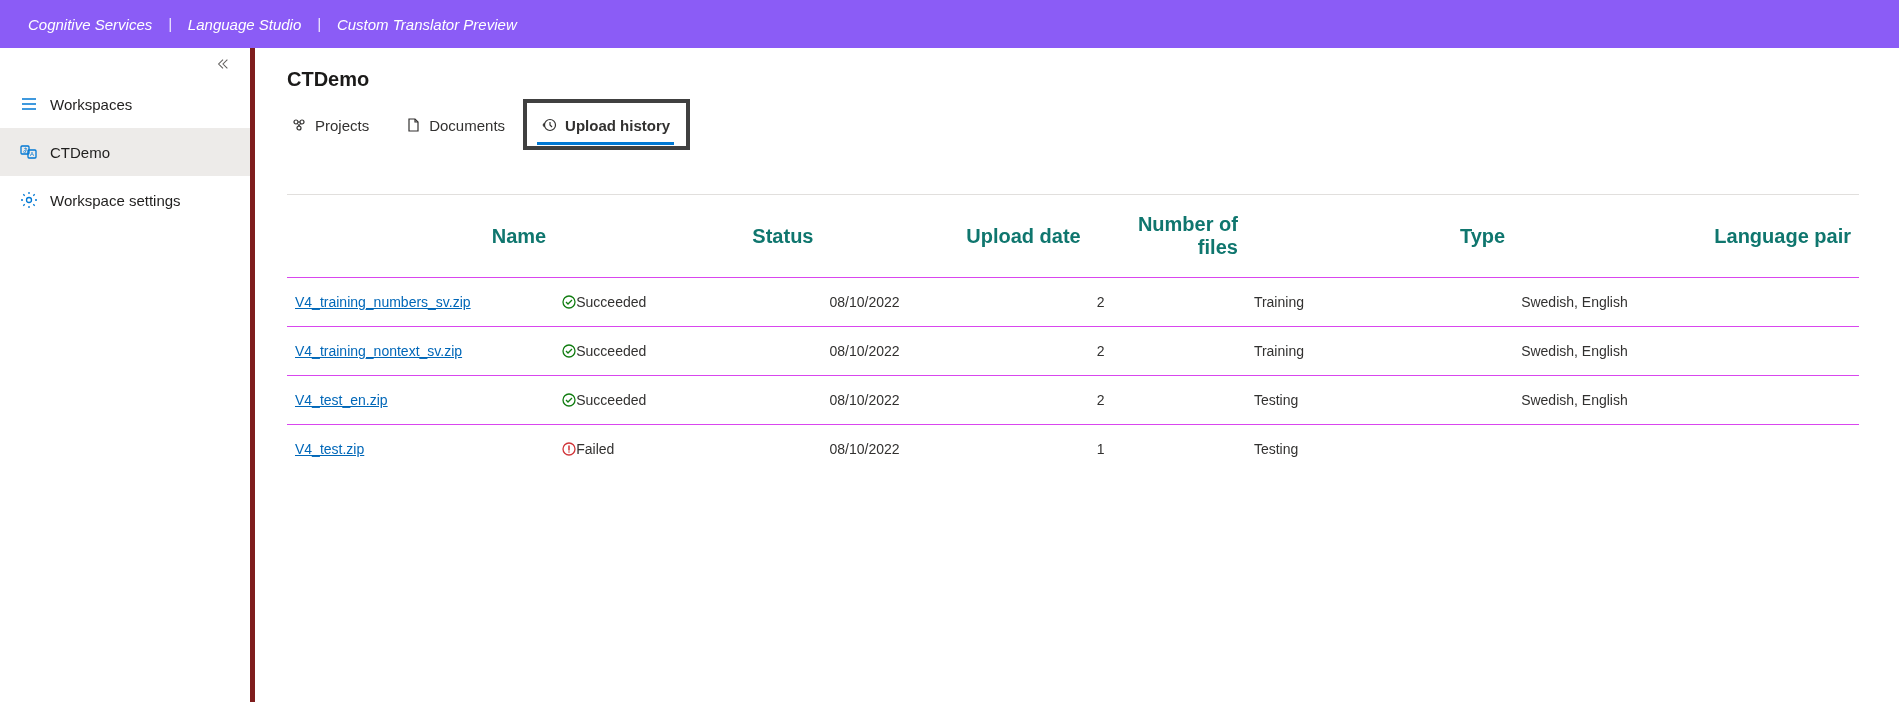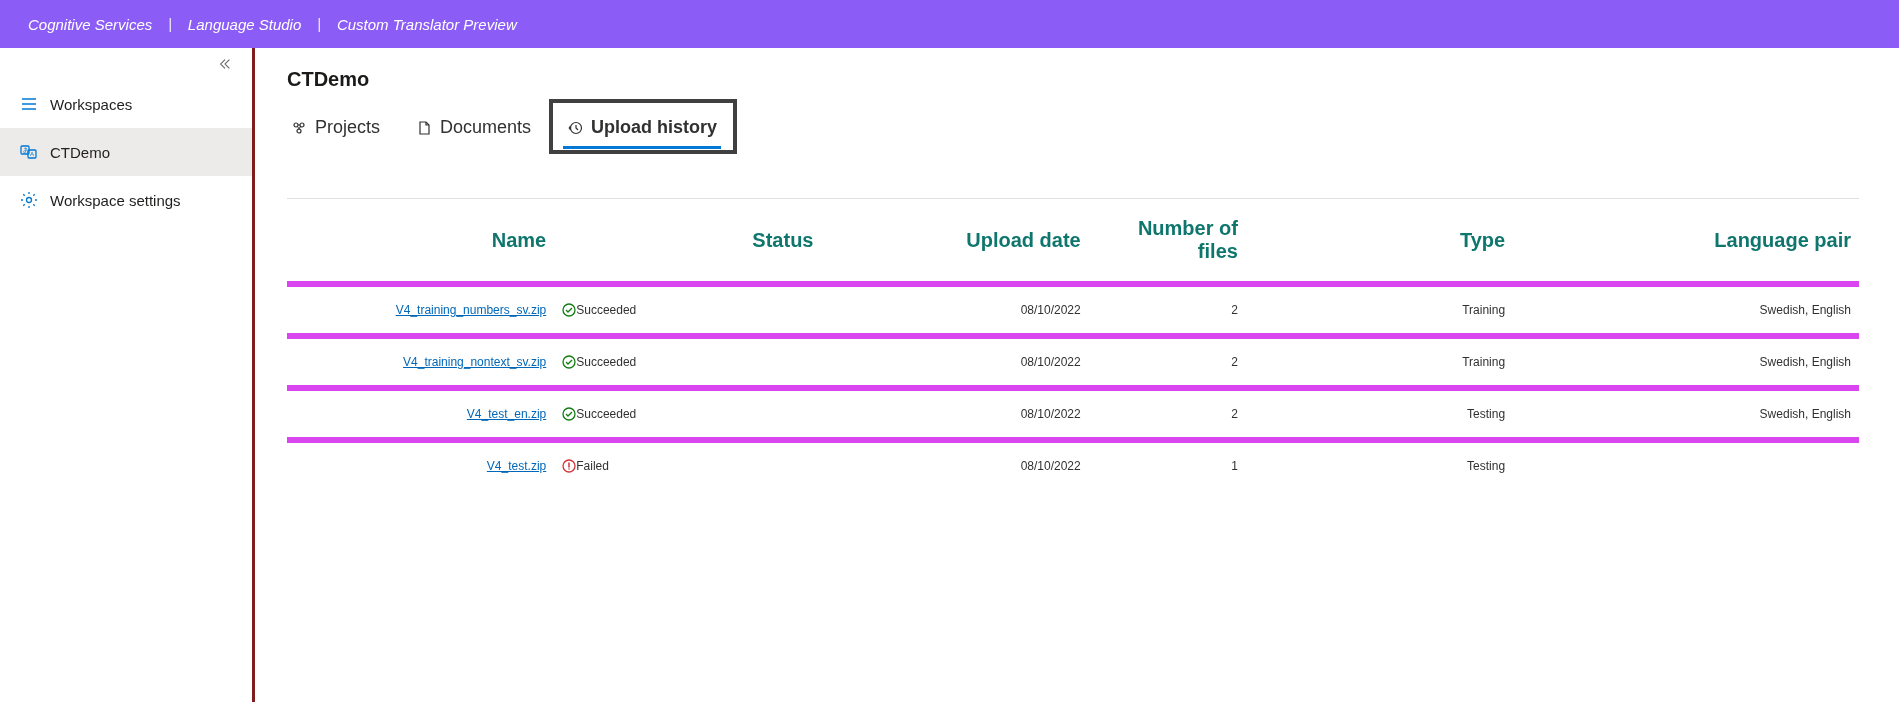--- a/index.html
+++ b/index.html
@@ -4,41 +4,41 @@
   <style>
     * { box-sizing: border-box; margin: 0; padding: 0; }
     body { font-family: "Segoe UI", Arial, sans-serif; font-size: 14px; color: #323130; background: #fff; }
     
     .topbar { background: #8b5cf6; color: #fff; height: 48px; display: flex; align-items: center; padding: 0 28px; font-style: italic; }
     .topbar-item { font-size: 15px; color: #fff; }
     .topbar-sep { margin: 0 16px; color: #fff; opacity: 0.9; }
     
     .container { display: flex; height: calc(100vh - 48px); }
     
-    .sidebar { width: 255px; border-right: 3px solid #7f1d1d; background: #fff; }
+    .sidebar { width: 255px; border-right: 5px solid #7f1d1d; background: #fff; }
     .sidebar-collapse { height: 32px; display: flex; justify-content: flex-end; align-items: center; padding-right: 20px; }
     .sidebar-item { display: flex; align-items: center; height: 48px; padding: 0 20px; cursor: pointer; gap: 12px; }
     .sidebar-item.active { background: #edebe9; }
     .sidebar-item .icon { width: 18px; height: 18px; display: flex; align-items: center; justify-content: center; }
     .sidebar-item-label { font-size: 15px; color: #201f1e; }
     
     .main { flex: 1; padding: 20px 40px 20px 32px; overflow-y: auto; }
     .page-title { font-size: 20px; font-weight: 600; margin-bottom: 18px; color: #1b1a19; }
     
     .tabs { display: flex; gap: 28px; border-bottom: none; margin-bottom: 50px; align-items: center; }
-    .tab { display: flex; align-items: center; gap: 8px; padding: 8px 4px 10px 4px; cursor: pointer; font-size: 18px; color: #323130; position: relative; }
+    .tab { display: flex; align-items: flex-start; gap: 8px; padding: 8px 4px 10px 4px; cursor: pointer; font-size: 15px; color: #323130; position: relative; }
     .tab .icon { width: 16px; height: 16px; display: flex; align-items: center; justify-content: center; }
     .tab.active { font-weight: 600; }
     .tab.active::after { content: ''; position: absolute; bottom: -1px; left: 0; right: 0; height: 3px; background: #0078d4; }
     .highlight-box { border: 4px solid #404040; padding: 6px 12px 2px 10px; margin: -10px -16px -6px -14px; }
     
     .table-wrapper { border-top: 1px solid #e1dfdd; }
     table { width: 100%; border-collapse: collapse; }
     th { text-align: right; font-weight: 600; font-size: 20px; padding: 18px 8px; color: #0f766e; }
-    td { padding: 16px 8px; border-top: 6px solid #d946ef; font-size: 12px; color: #323130; text-align: right; }
+    td { padding: 16px 8px; border-top: 1px solid #d946ef; font-size: 14px; color: #323130; }
     td.link a { color: #0067b8; text-decoration: underline; }
     .status-cell { display: flex; align-items: center; }
     .status-icon { width: 14px; height: 14px; display: inline-flex; align-items: center; justify-content: center; }
     
     svg { display: block; }
   </style>
 </head>
 <body>
 
 <div class="topbar">

